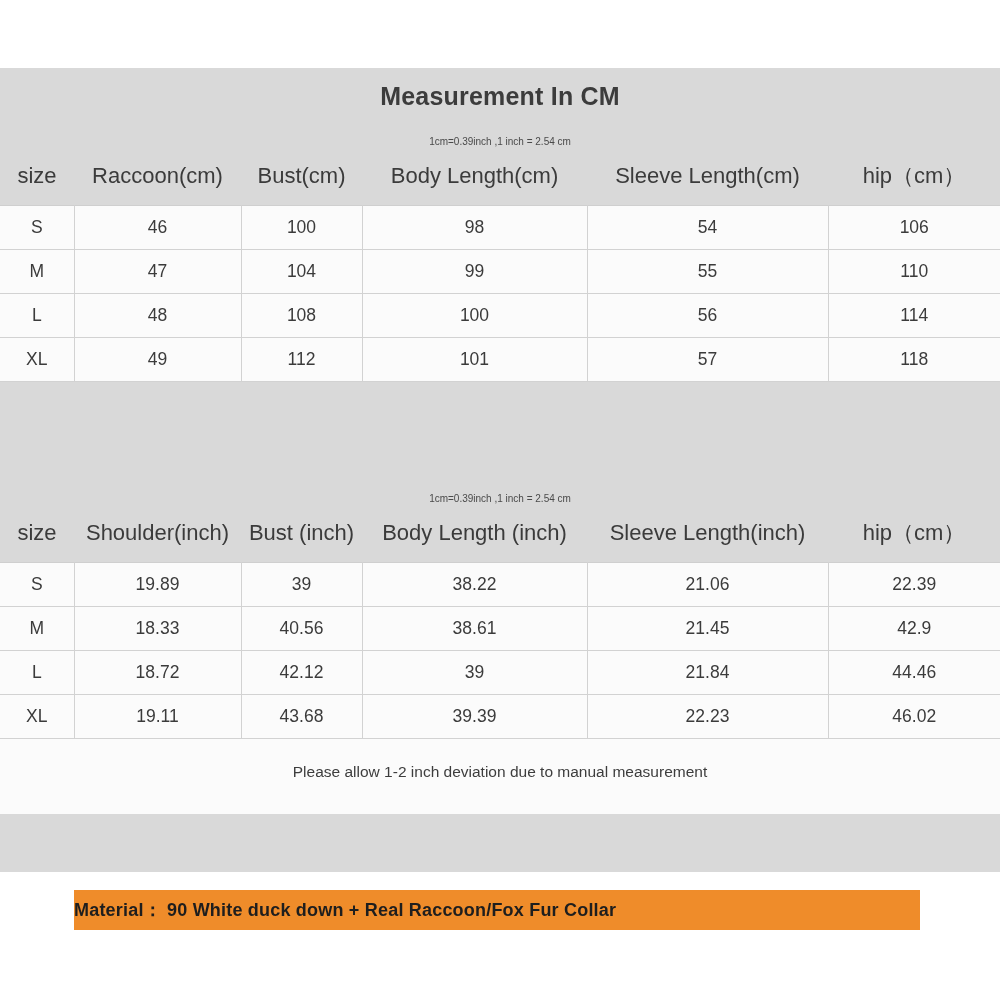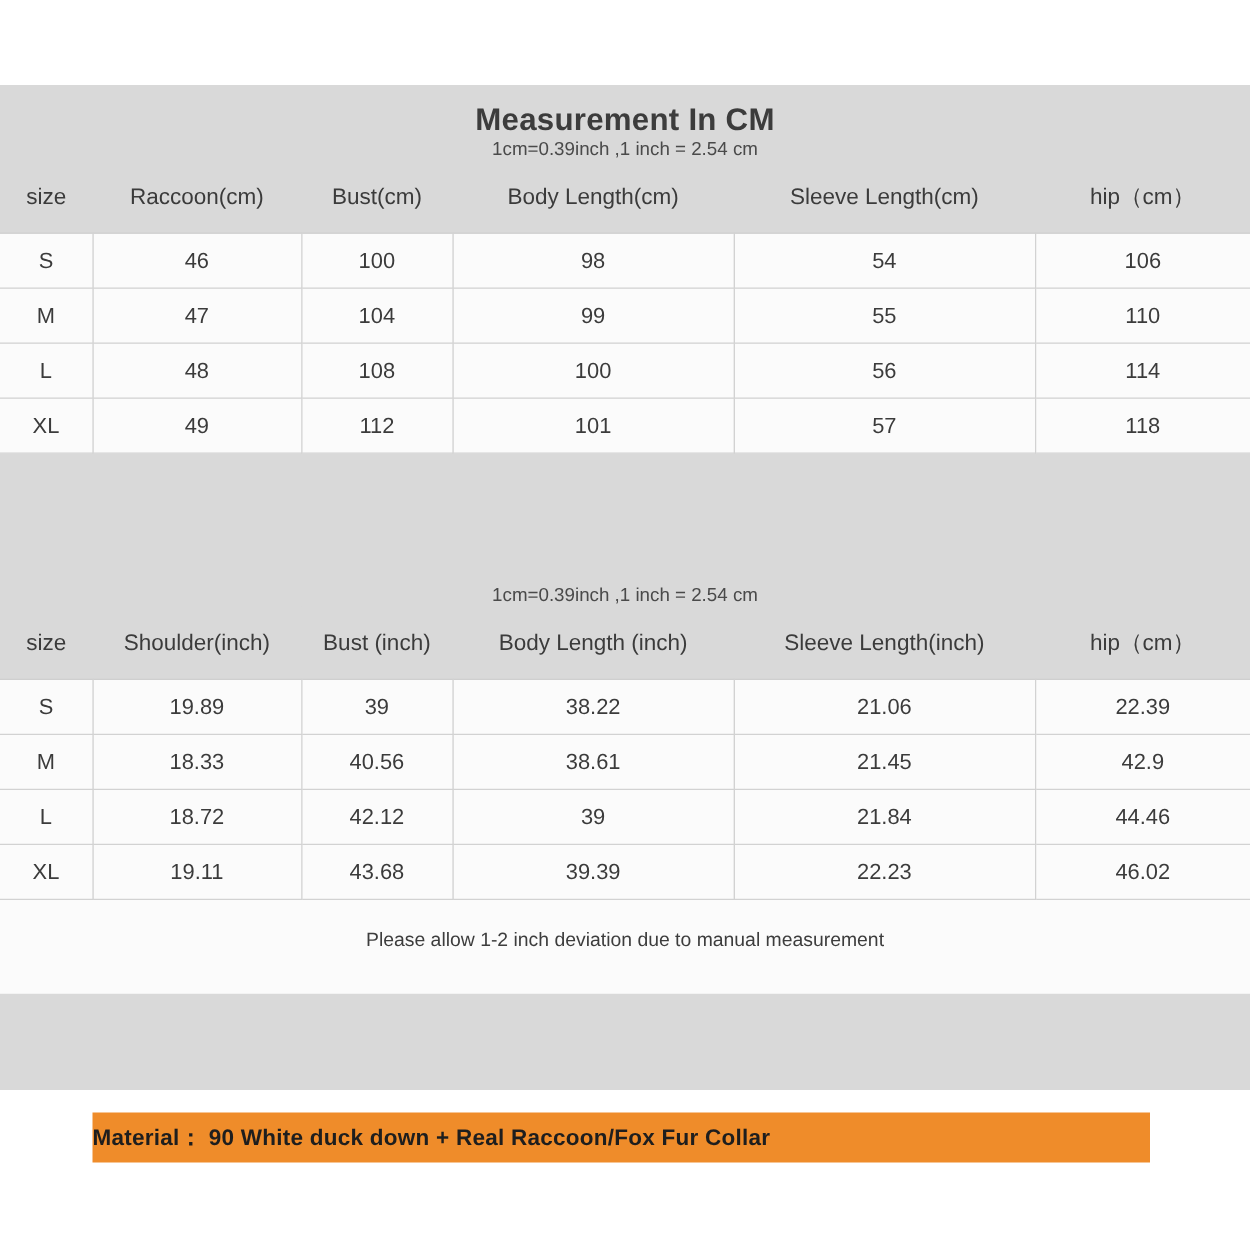--- a/index.html
+++ b/index.html
@@ -36,43 +36,43 @@
     font-size: 25px;
     font-weight: bold;
     color: #3c3c3c;
     letter-spacing: 0.2px;
   }
   #cm-section .sec-title { padding-top: 14px; }
   #inch-section .sec-title { padding-top: 26px; }
 
   .sec-sub {
     text-align: center;
-    font-size: 15px;
+    font-size: 10px;
     color: #4a4a4a;
-    margin-top: 0;
+    margin-top: 25px;
   }
 
   table.size-table {
     border-collapse: collapse;
     width: 1000px;
     table-layout: fixed;
   }
   table.size-table th,
   table.size-table td {
     text-align: center;
     font-weight: normal;
     font-size: 17.5px;
     color: #3b3b3b;
     padding: 0;
   }
   table.size-table thead th {
     height: 58px;
     background: #d9d9d9;
     border: none;
-    font-size: 18px;
+    font-size: 22px;
   }
   table.size-table tbody td {
     height: 43px;
     background: #fbfbfb;
     border: 1px solid #d2d2d2;
   }
   table.size-table tbody td.size-col {
     background: #fbfbfb;
     border-left: none;
   }

